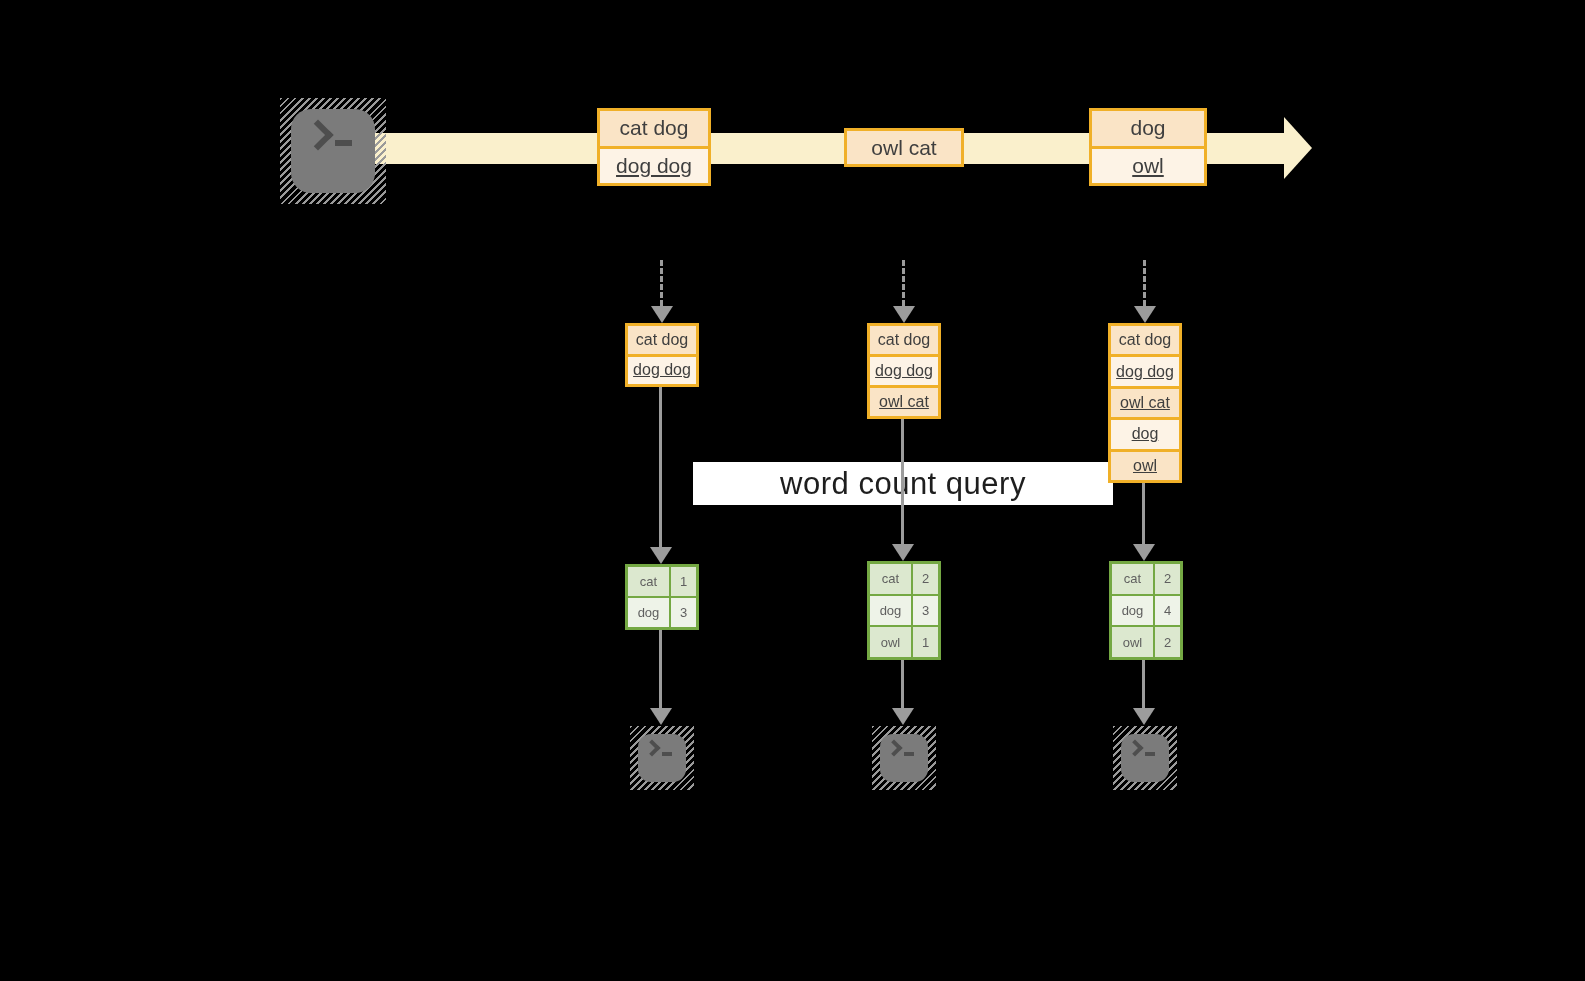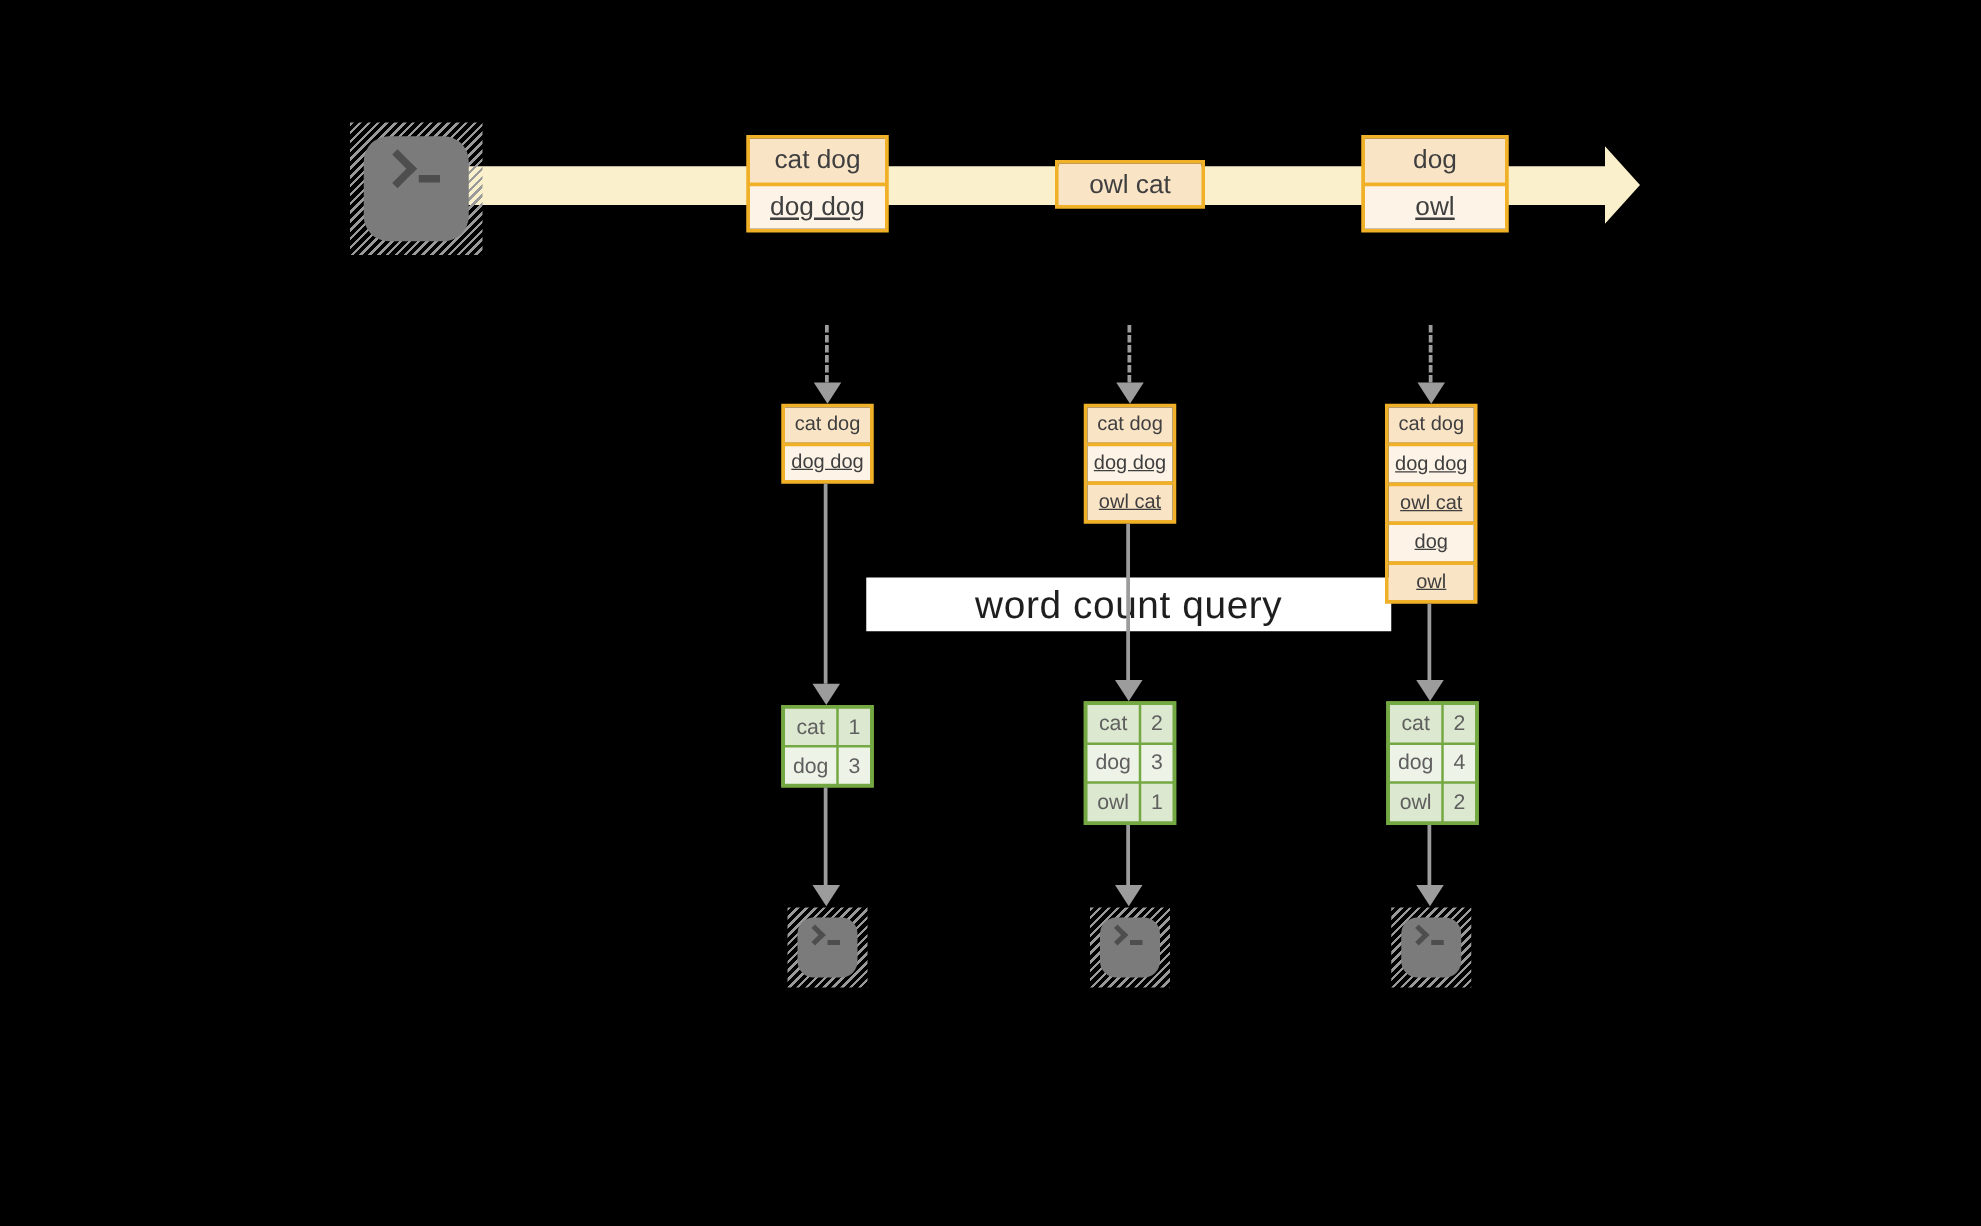--- a/index.html
+++ b/index.html
@@ -23,21 +23,21 @@
   .vline{position:absolute;width:3px;background:#9c9c9c;z-index:4;}
   .vdash{position:absolute;width:0;border-left:3px dashed #9c9c9c;z-index:4;}
   .ahead{position:absolute;width:0;height:0;border-left:11px solid transparent;border-right:11px solid transparent;border-top:17px solid #9c9c9c;z-index:4;}
   
   .banner{position:absolute;left:693px;top:462px;width:420px;height:43px;background:#ffffff;z-index:2;
     display:flex;align-items:center;justify-content:center;}
   .banner span{font-size:31px;font-weight:300;color:#1e1e1e;letter-spacing:0.5px;}
   
   .gtable{position:absolute;box-sizing:border-box;background:#74a843;border:3px solid #74a843;
     display:grid;grid-template-columns:1fr 25px;grid-auto-rows:1fr;gap:2px;z-index:3;}
-  .gcell{display:flex;align-items:center;justify-content:center;font-size:17px;color:#5f5f5f;}
+  .gcell{display:flex;align-items:center;justify-content:center;font-size:13px;color:#5f5f5f;}
   .g-a{background:#dce8cf;}
   .g-b{background:#eef3e8;}
   
   .term{position:absolute;background:repeating-linear-gradient(135deg,#9a9a9a 0 2px,transparent 2px 5px);z-index:2;}
   .term-inner{position:absolute;background:#7b7b7b;}
   .term-big{left:280px;top:98px;width:106px;height:106px;}
   .term-big .term-inner{left:11px;top:11px;right:11px;bottom:11px;border-radius:20px;}
   .term-sm{width:64px;height:64px;}
   .term-sm .term-inner{left:8px;top:8px;right:8px;bottom:8px;border-radius:13px;}
   .chev{position:absolute;border-top-style:solid;border-right-style:solid;border-color:#4e4e4e;transform:rotate(45deg);}

